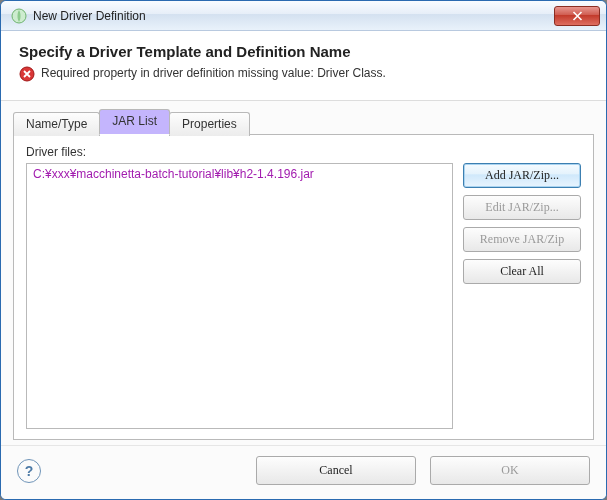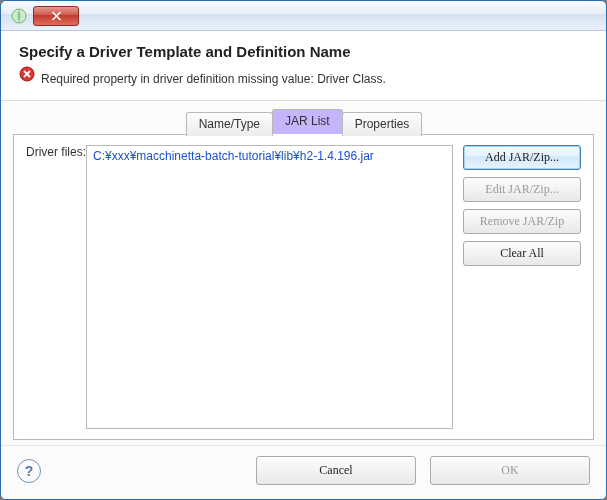--- a/index.html
+++ b/index.html
@@ -28,50 +28,50 @@
     cursor: pointer;
     margin-right: 2px;
   }
   .close-btn svg { display:block; }
   .header {
     padding: 12px 18px 14px 18px;
     border-bottom: 1px solid #ddd;
     background:#fff;
   }
   .header h1 { font-size: 15px; font-weight: bold; margin: 0 0 6px 0; color:#222; }
-  .error-row { display:flex; align-items:flex-end; gap:6px; }
+  .error-row { display:flex; align-items:flex-start; gap:6px; }
   .error-row .msg { font-size: 12px; color:#333; }
   .body {
     flex:1; padding: 8px 12px 4px 12px; background:#fbfbfb;
     display:flex; flex-direction:column;
   }
-  .tabs { display:flex; align-items:flex-end; position:relative; z-index:2;justify-content:center; }
+  .tabs { display:flex; align-items:flex-end; position:relative; z-index:2; }
   .tab {
     font-size:12px; padding:4px 12px 5px 12px;
     border:1px solid #b9b9b9; border-bottom:none;
     background:linear-gradient(#fdfdfd,#ececec);
     border-radius:3px 3px 0 0; margin-right:-1px;
     color:#333; cursor:pointer; position:relative; top:1px;
   }
   .tab.active {
     background:#c4b5fd; border-bottom:1px solid #fff;
     padding-bottom:6px; top:0; z-index:3;
   }
   .tabpanel {
     border:1px solid #b9b9b9; background:#fff; flex:1;
-    padding:10px 12px; display:flex; flex-direction:row;
+    padding:10px 12px; display:flex; flex-direction:column;
     position:relative; top:-1px; z-index:1;
   }
   .driver-label { font-size:12px; color:#333; margin-bottom:4px; }
   .list-row { display:flex; gap:10px; flex:1; }
   .file-list {
     flex:1; border:1px solid #b9b9b9; background:#fff;
     font-size:12px; padding:2px 4px; overflow:auto;
   }
-  .file-list div { padding:0 2px; line-height:16px; white-space:nowrap; color:#1d4ed8; }
+  .file-list div { padding:0 2px; line-height:16px; white-space:nowrap; color:#a21caf; }
   .side-btns { width:118px; display:flex; flex-direction:column; gap:7px; }
   .w-btn {
     font-size:12px; padding:4px 0; text-align:center;
     border:1px solid #aaa; border-radius:3px;
     background:linear-gradient(#fdfdfd,#e8e8e8);
     color:#222; cursor:pointer;font-family:Liberation Serif, serif;
   }
   .w-btn.primary {
     border:1px solid #3c7fb1;
     box-shadow: inset 0 0 0 1px #a9d3f0;
@@ -96,20 +96,21 @@
 
 <div class="window">
 
   <div class="titlebar">
     <span class="icon">
       <svg viewBox="0 0 16 16" width="16" height="16">
         <circle cx="8" cy="8" r="7" fill="#cdeccf" stroke="#6fb36f"></circle>
         <path d="M8 2 C10 5 10 11 8 14 C6 11 6 5 8 2" fill="#8ecb8e"></path>
       </svg>
     </span>
+    <span class="title">New Driver Definition</span>
     <div class="close-btn">
       <svg width="11" height="10" viewBox="0 0 10 10">
         <path d="M1 1 L9 9 M9 1 L1 9" stroke="#fff" stroke-width="1.6"></path>
       </svg>
     </div>
   </div>
 
   <div class="header">
     <h1>Specify a Driver Template and Definition Name</h1>
     <div class="error-row">

